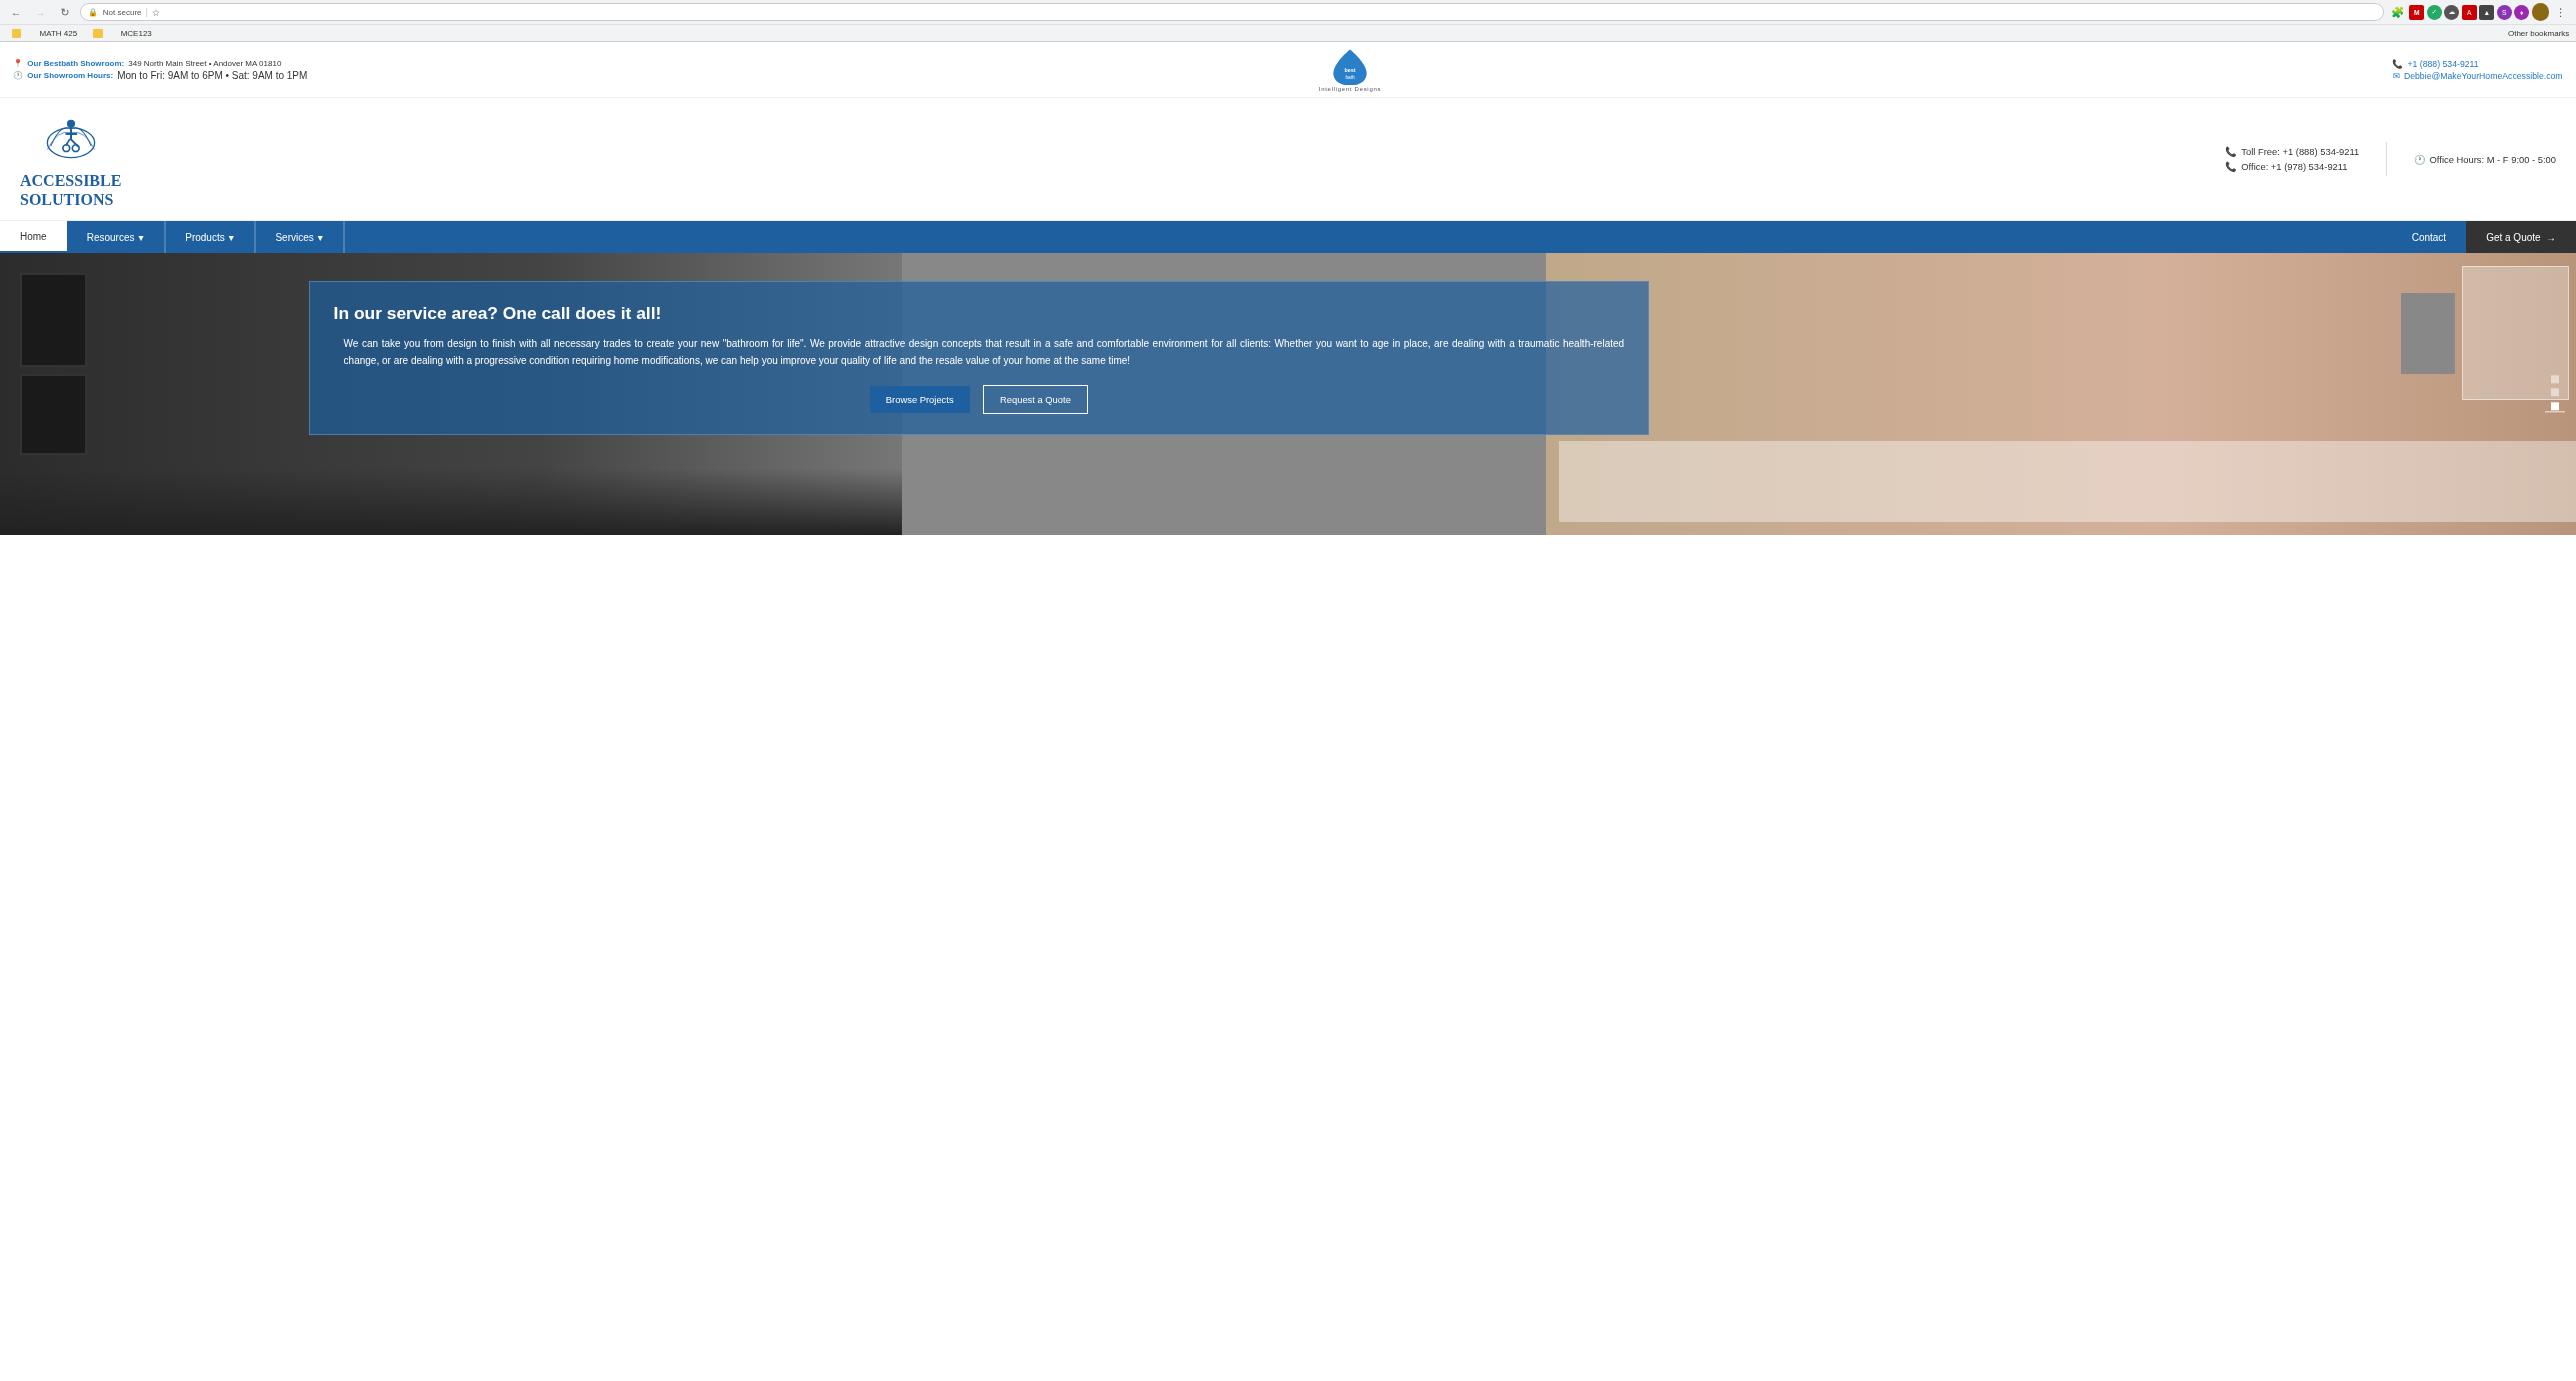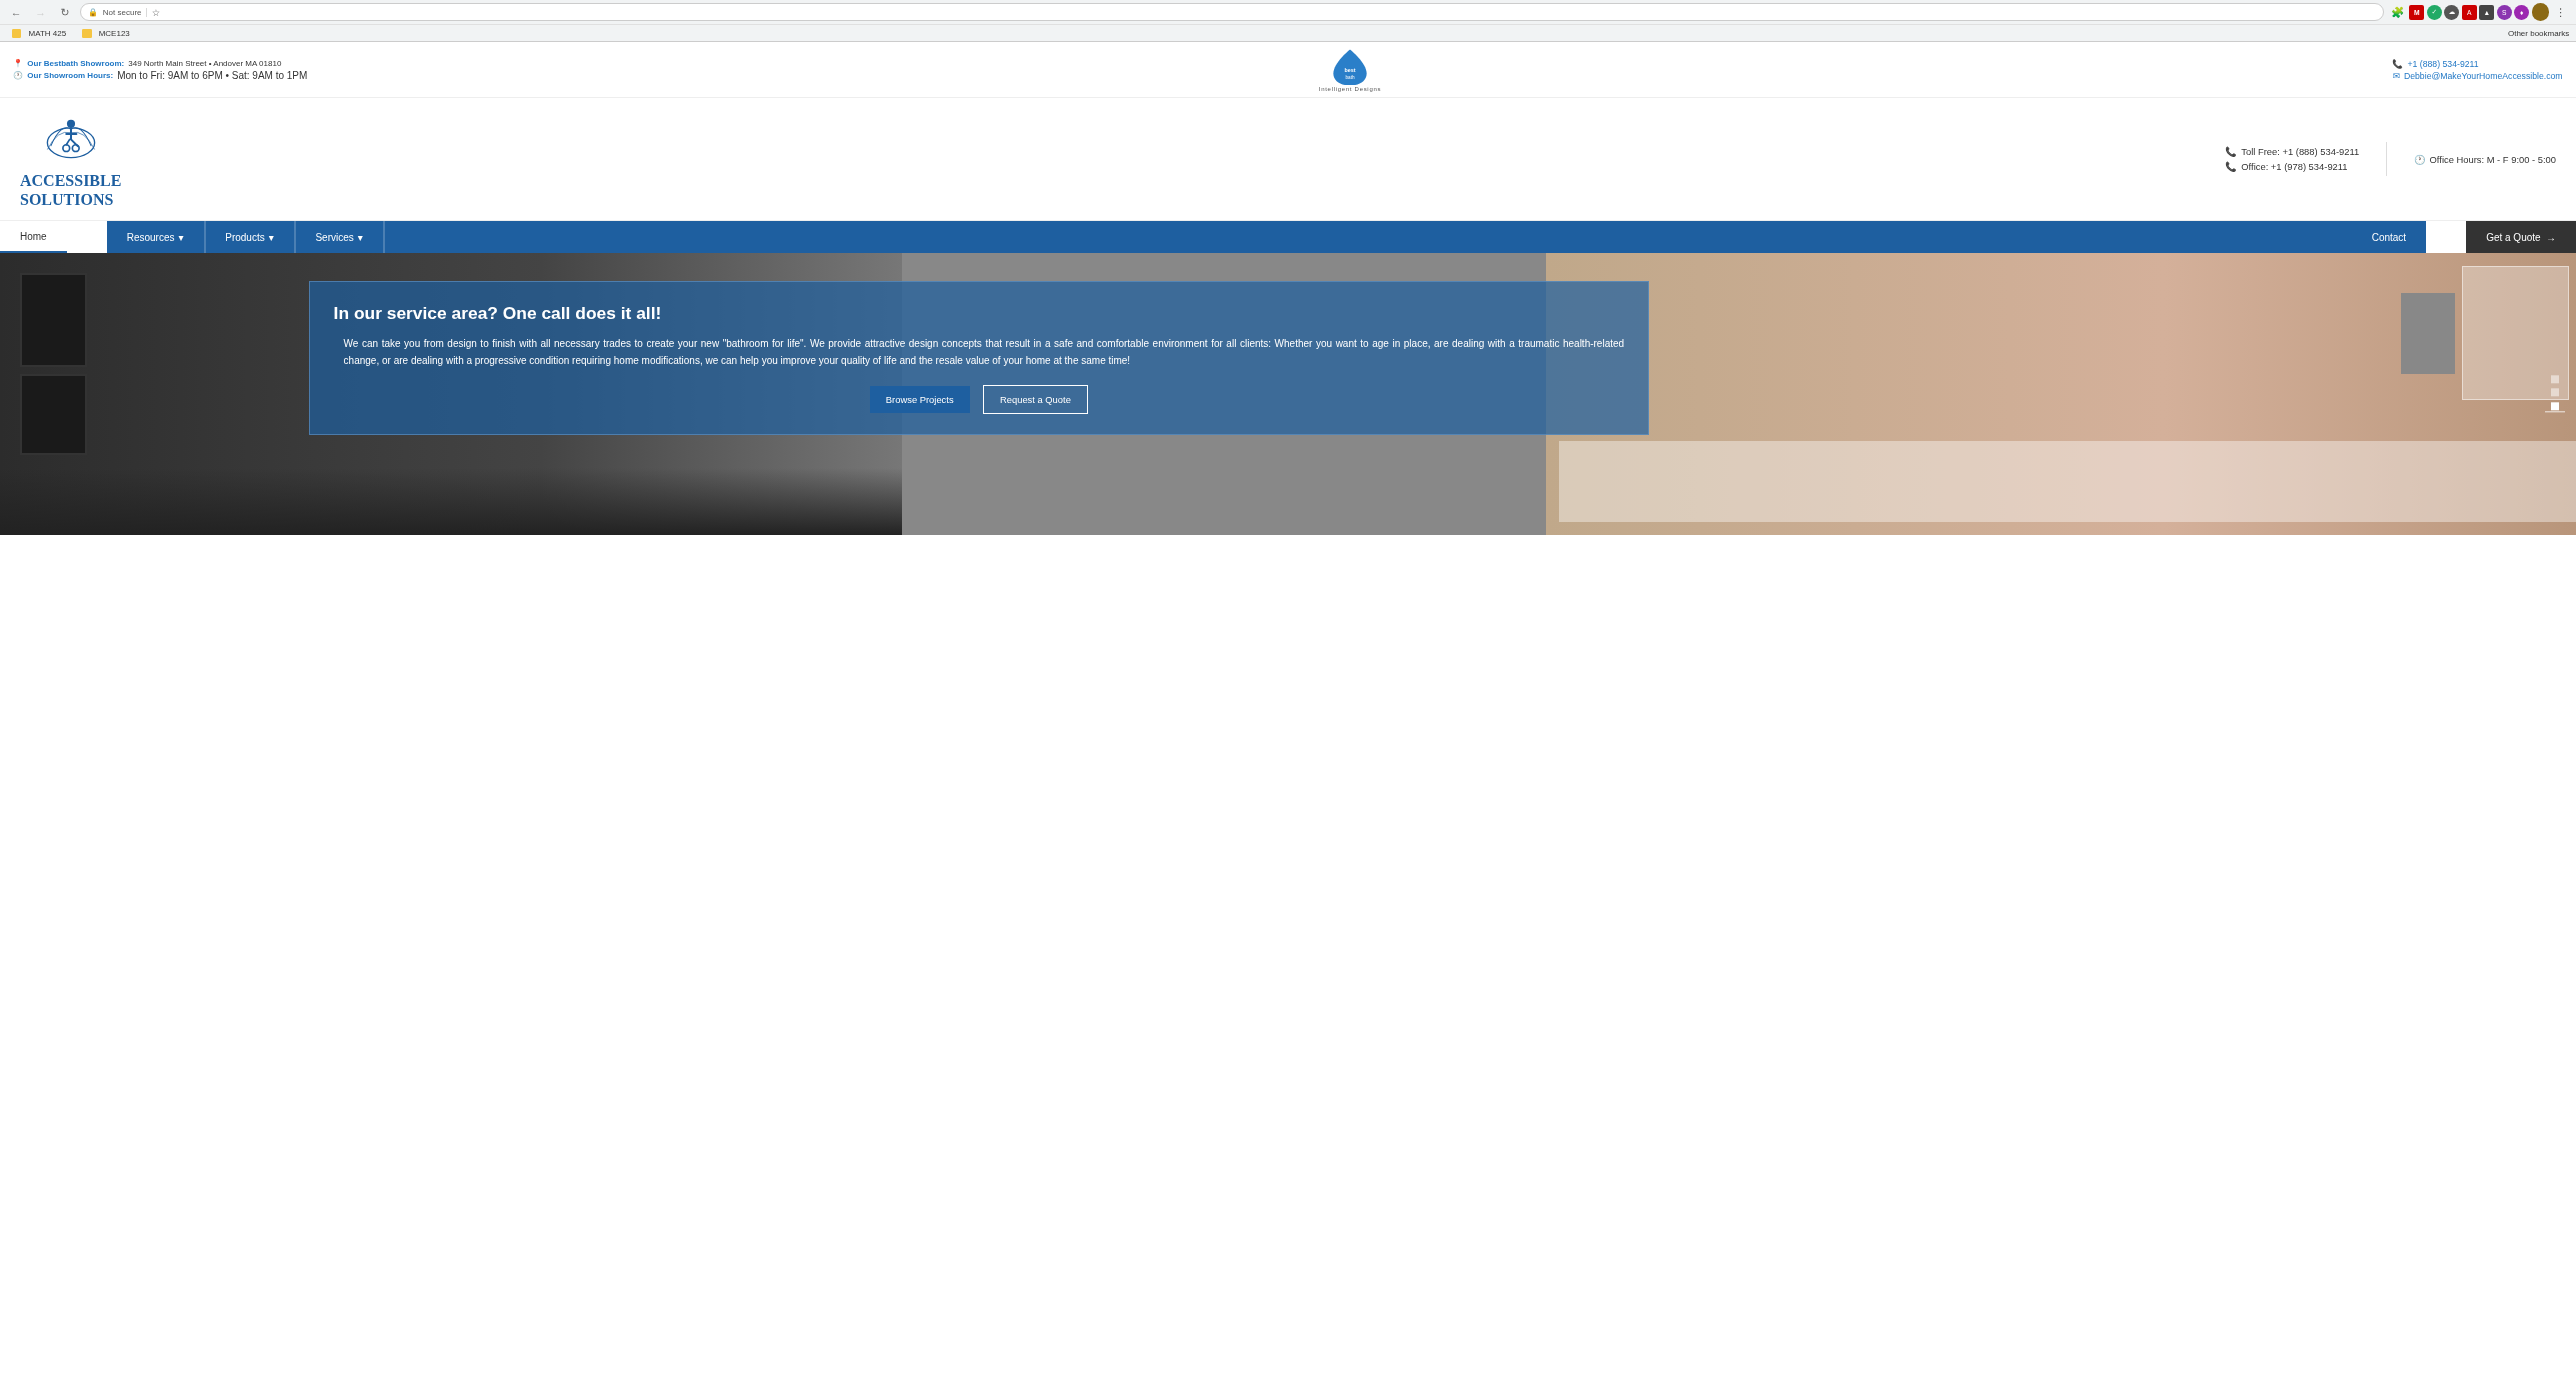--- a/index.html
+++ b/index.html
@@ -119,21 +119,21 @@
       display: flex;
       align-items: center;
       padding: 2px 6.7px;
       gap: 5.4px;
       border-top: 0.7px solid #e0e0e0;
       font-size: 8px;
     }
     .bookmark-item {
       display: flex;
       align-items: center;
-      gap: 7px;
+      gap: 18px;
       padding: 1.3px 5.4px;
       border-radius: 2.7px;
       cursor: pointer;
       color: #333;
     }
     .bookmark-folder {
       width: 9.4px;
       height: 9.4px;
       background: #f5c542;
       border-radius: 1.3px;
@@ -517,21 +517,21 @@
         </div>
       </div>
       <div class="divider-v"></div>
       <div class="office-hours">
         <span>🕐</span>
         <span>Office Hours: M - F 9:00 - 5:00</span>
       </div>
     </div>
   </div>
 
-  <nav style="display:flex;align-items:stretch;gap:40px;">
+  <nav style="display:flex;align-items:stretch;">
     <div class="nav-home">
       <span>Home</span>
     </div>
     <div class="nav-blue-section">
       <div class="nav-item">
         <span>Resources</span>
         <span>▾</span>
       </div>
       <div style="width:0.7px;background:rgba(255,255,255,0.2);"></div>
       <div class="nav-item">

